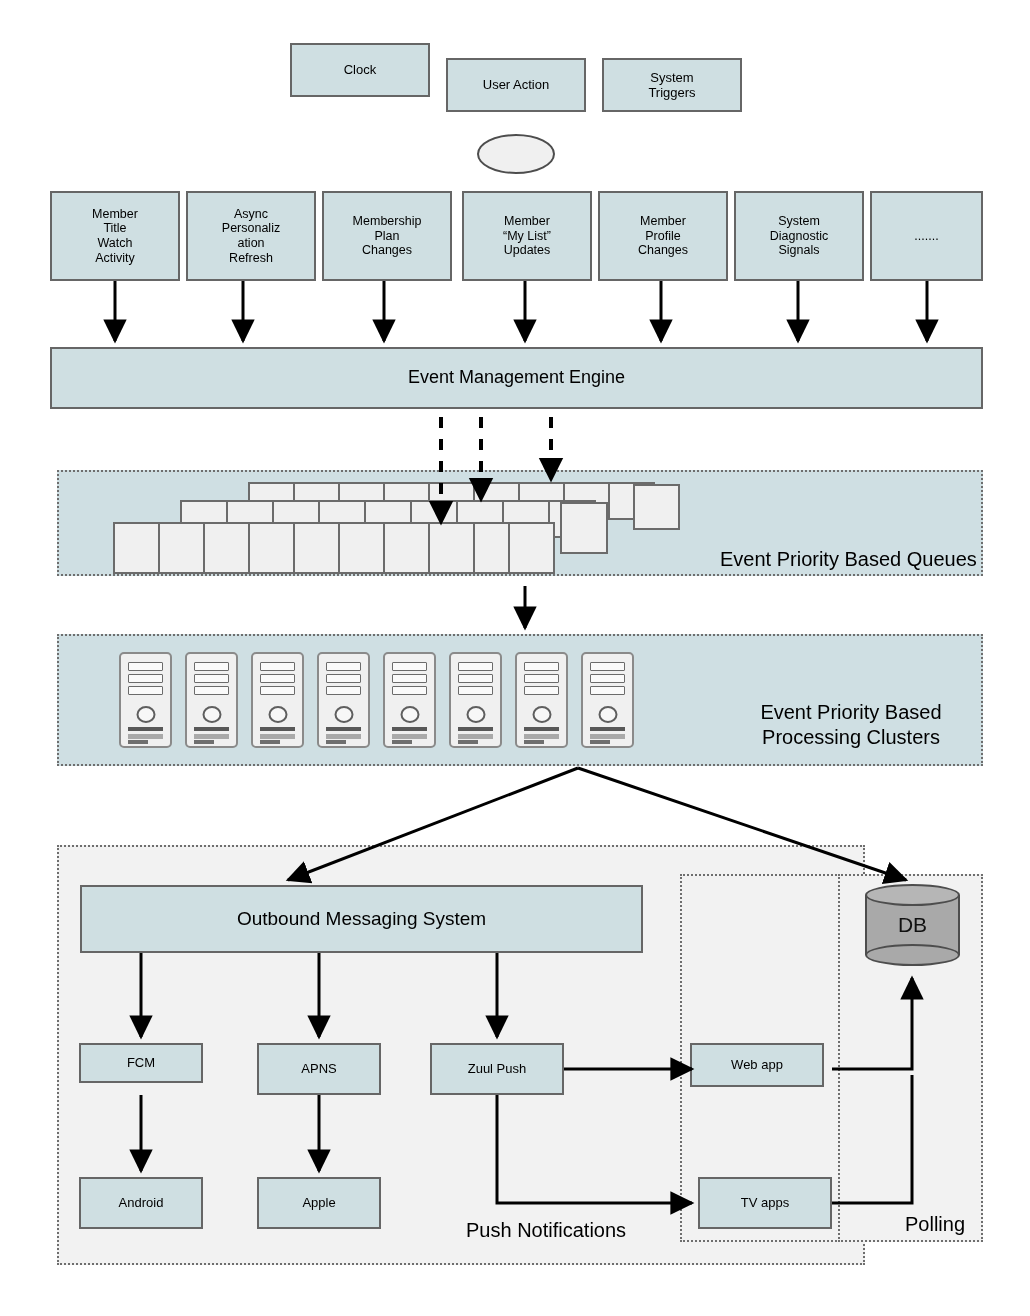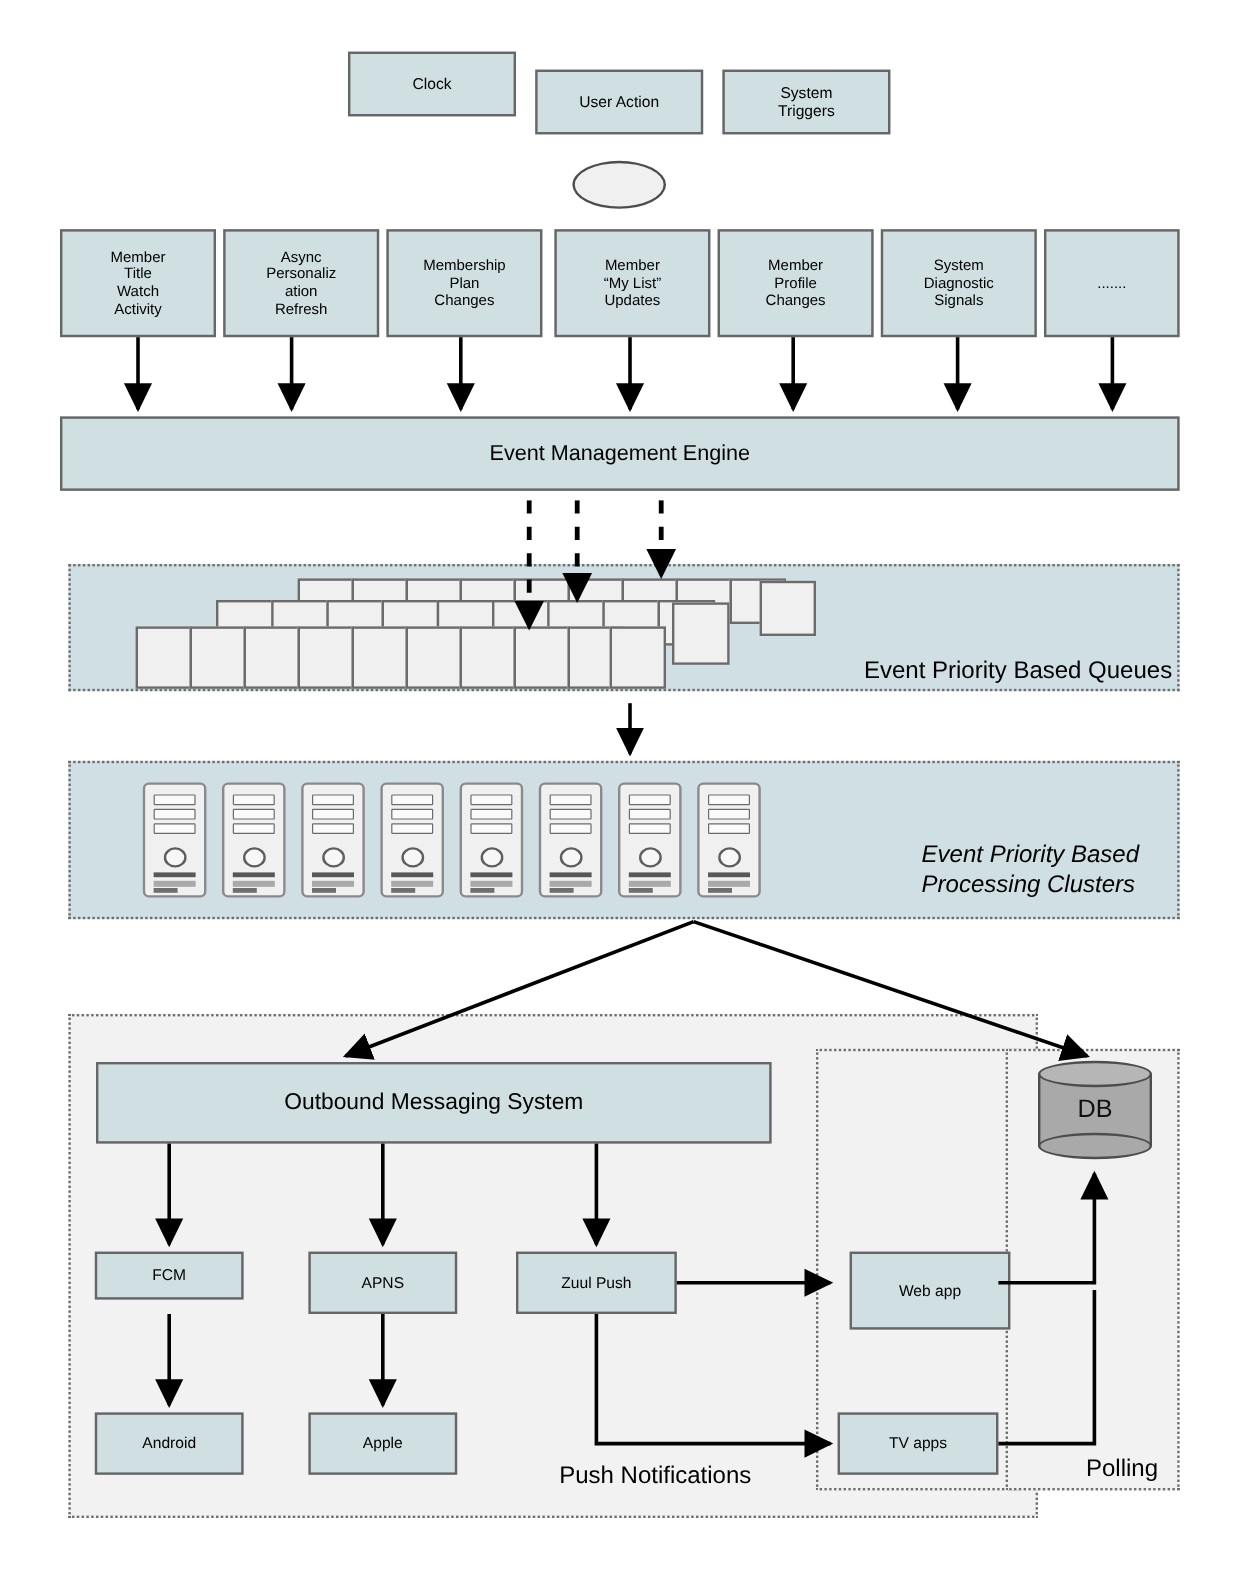--- a/index.html
+++ b/index.html
@@ -262,21 +262,21 @@
   <div class="server" style="left:581px;top:652px;width:53px;height:96px;">
     <div class="bar" style="top:8px;"></div>
       <div class="bar" style="top:20px;"></div>
       <div class="bar" style="top:32px;"></div>
     <div class="disc" style="top:52px;"></div>
     <div class="foot1" style="bottom:15px;"></div>
       <div class="foot2" style="bottom:7px;"></div>
       <div class="foot3" style="bottom:2px;"></div>
   </div>
 
-  <div class="region-label lg" style="left:768px;top:700px;width:260px;text-align:left;font-style:italic;">Event Priority Based
+  <div class="region-label lg" style="left:721px;top:700px;width:260px;text-align:center;">Event Priority Based
 Processing Clusters</div>
 
   <div class="region plain" style="left:57px;top:845px;width:808px;height:420px;"></div>
 
   <div class="region clear" style="left:680px;top:874px;width:172px;height:368px;"></div>
 
   <div class="region plain" style="left:838px;top:874px;width:145px;height:368px;"></div>
 
   <div class="node med-title" style="left:80px;top:885px;width:563px;height:68px;">
     <span>Outbound Messaging System</span>
@@ -292,21 +292,21 @@
     <span>Zuul Push</span>
   </div>
 
   <div class="node" style="left:79px;top:1177px;width:124px;height:52px;">
     <span>Android</span>
   </div>
   <div class="node" style="left:257px;top:1177px;width:124px;height:52px;">
     <span>Apple</span>
   </div>
 
-  <div class="node" style="left:708px;top:1043px;width:134px;height:65px;align-items:center;">
+  <div class="node" style="left:690px;top:1043px;width:134px;height:44px;align-items:center;">
     <span>Web app</span>
   </div>
   <div class="node" style="left:698px;top:1177px;width:134px;height:52px;">
     <span>TV apps</span>
   </div>
 
   <div class="db" style="left:865px;top:884px;width:95px;height:82px;">
     <div class="body"></div>
     <div class="bot"></div>
     <div class="top"></div>

